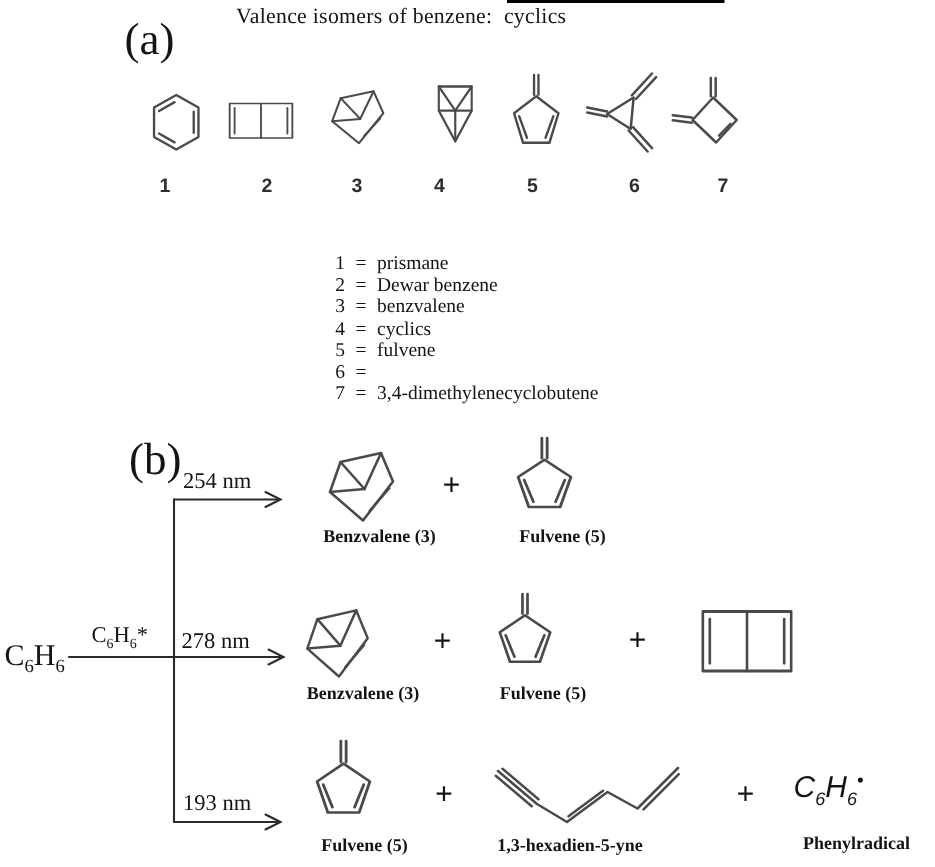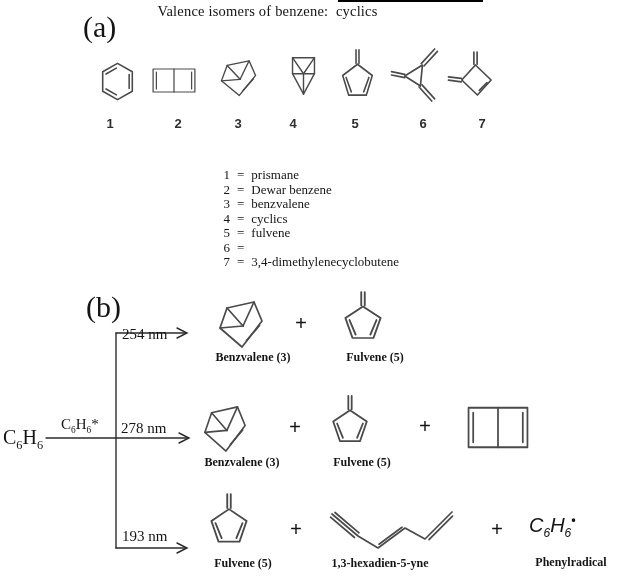--- a/index.html
+++ b/index.html
@@ -176,21 +176,21 @@
     <line x1="116" y1="333" x2="116" y2="548"></line>
     <line x1="116" y1="333" x2="186" y2="333"></line>
     <polyline points="177,328 187,333 177,338"></polyline>
     <line x1="116" y1="548" x2="186" y2="548"></line>
     <polyline points="177,543 187,548 177,553"></polyline>
   </svg>
 
   <div class="abs formula" style="left:3px;top:426px;"><span>C</span><sub>6</sub><span>H</span><sub>6</sub></div>
   <div class="abs formula" style="left:61px;top:416px;font-size:15px;"><span>C</span><sub>6</sub><span>H</span><sub>6</sub><span>*</span></div>
 
-  <div class="abs wavelength" style="left:122px;top:326px;text-align:center;">254 nm</div>
+  <div class="abs wavelength" style="left:122px;top:313px;text-align:center;">254 nm</div>
   <div class="abs wavelength" style="left:121px;top:420px;">278 nm</div>
   <div class="abs wavelength" style="left:122px;top:528px;">193 nm</div>
 
   <svg class="struct" style="left:217px;top:297px;" width="48" height="52" viewBox="0 0 48 52" preserveAspectRatio="none">
       <use href="#g-benzvalene"></use>
     </svg>
   <div class="abs plabel" style="left:193px;top:350px;width:120px;">Benzvalene (3)</div>
   <div class="abs plus" style="left:295px;top:313px;">+</div>
   <svg class="struct" style="left:341px;top:289px;" width="44" height="59" viewBox="0 0 40 59" preserveAspectRatio="none">
       <use href="#g-fulvene"></use>

